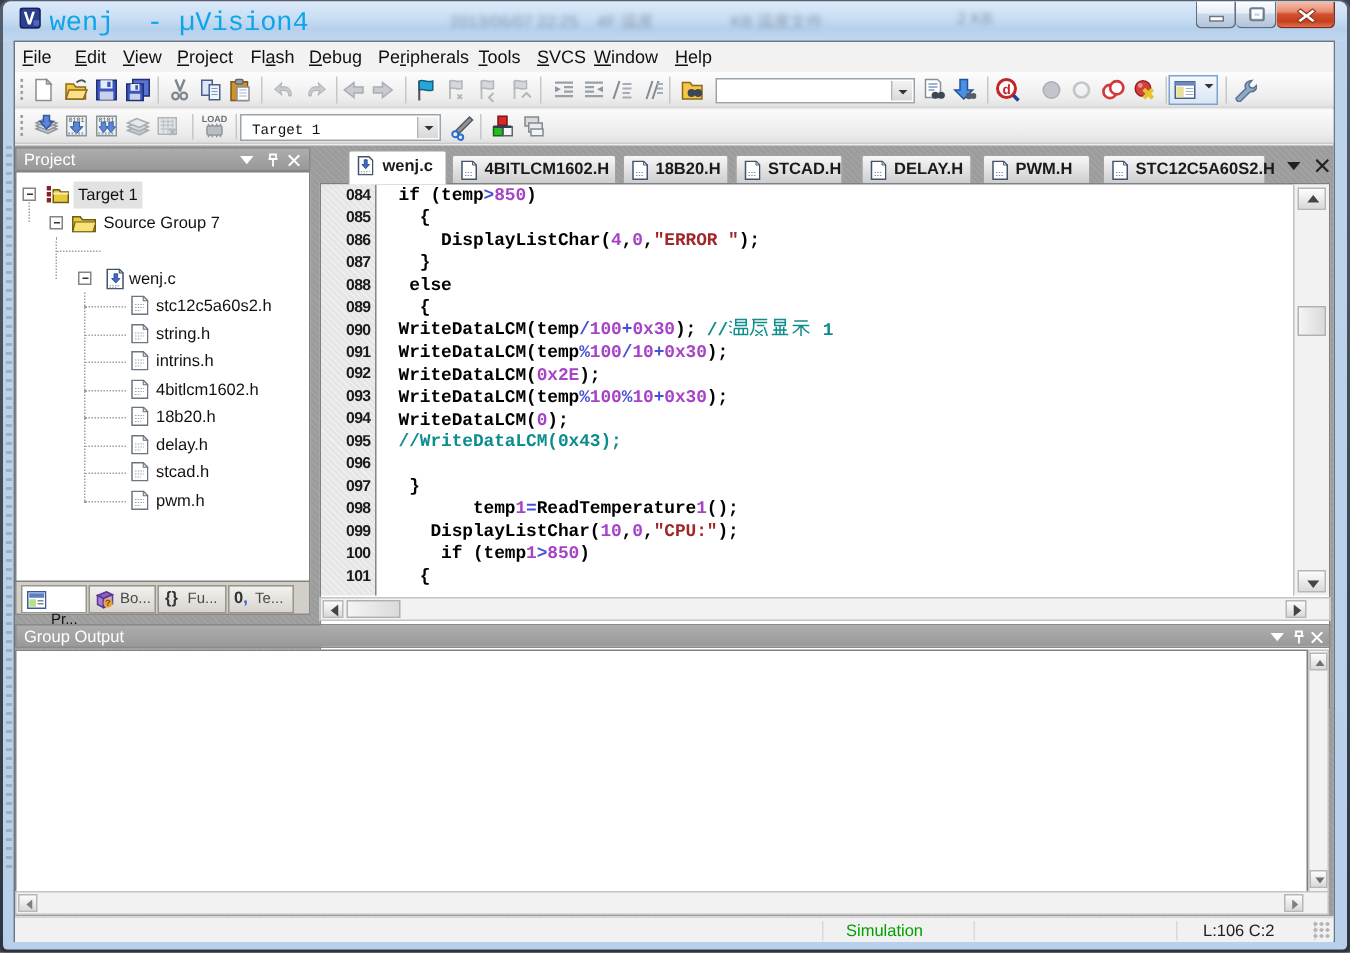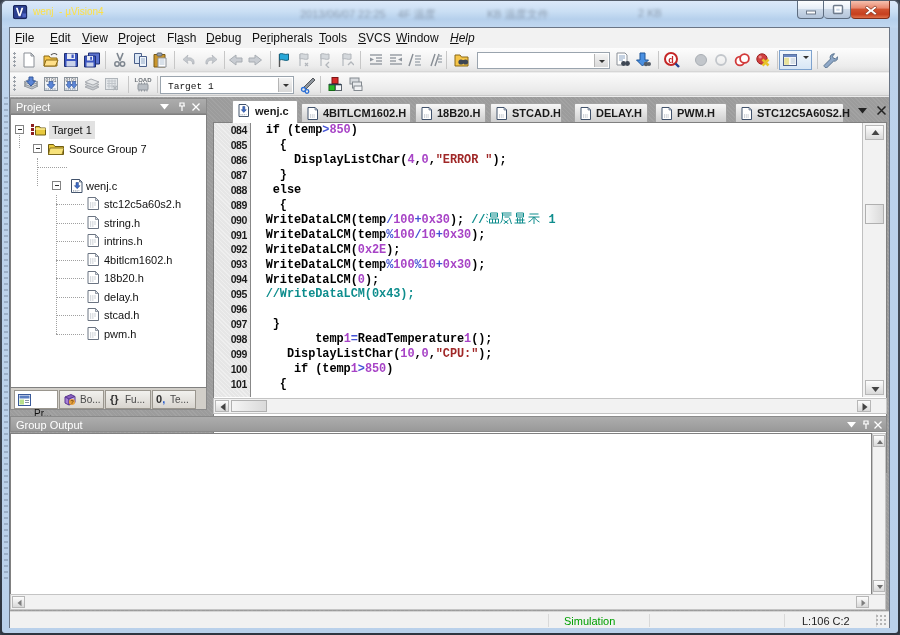--- a/index.html
+++ b/index.html
@@ -8,21 +8,21 @@
   .abs { position:absolute; }
   
   #frame-outer { left:0; top:0; width:900px; height:635px;
     background:linear-gradient(180deg,#555e6b,#2e3540); border-radius:6px 6px 4px 4px; }
   #frame-blue { left:2px; top:1px; width:896px; height:632px; border-radius:5px 5px 3px 3px;
     background:linear-gradient(180deg,#d9e7f7 0px,#c3d8ef 26px,#bdd3ec 27px,#b9d0ea 635px); }
   #titlebar { left:2px; top:1px; width:896px; height:26px; border-radius:5px 5px 0 0;
     background:linear-gradient(180deg,#dce9f9 0%,#cadff4 40%,#b6d0ec 70%,#c0d7f0 100%); }
   .smudge { filter:blur(1.6px); opacity:.8; color:#7e8da1; font-size:11px; white-space:nowrap; }
   #title-ico { left:13px; top:5px; width:15px; height:15px; }
-  #title-text { left:33px; top:6px; font-size:10px; color:#fde047; }
+  #title-text { left:33px; top:6px; font-size:18px; color:#0ea5e9;font-family:Liberation Mono, monospace; }
   
   .capbtn { top:1px; height:18px; border:1px solid #5e6d80; border-top:none;
     border-radius:0 0 4px 4px; }
   #btn-min { left:797px; width:27px; background:linear-gradient(180deg,#fdfeff 0%,#e7eef7 45%,#ccd9e8 50%,#b3c4d9 100%); }
   #btn-max { left:824px; width:27px; background:linear-gradient(180deg,#fdfeff 0%,#e7eef7 45%,#ccd9e8 50%,#b3c4d9 100%); border-left:none;}
   #btn-close { left:851px; width:39px; background:linear-gradient(180deg,#f5c0ae 0%,#e98a70 40%,#d0512f 50%,#c63f1e 78%,#e0714b 100%); border-color:#7e2c18; border-left:none;}
   
   #client { left:9px; top:27px; width:881px; height:601px; background:#ececec; border:1px solid #6a7585; }
   
   #menubar { left:10px; top:28px; width:879px; height:20px; background:#f2f2f2; }
@@ -113,21 +113,21 @@
   <span class="mitem" style="left:5px;"><u>F</u>ile</span>
   <span class="mitem" style="left:40px;"><u>E</u>dit</span>
   <span class="mitem" style="left:72px;"><u>V</u>iew</span>
   <span class="mitem" style="left:108px;"><u>P</u>roject</span>
   <span class="mitem" style="left:157px;">Fl<u>a</u>sh</span>
   <span class="mitem" style="left:196px;"><u>D</u>ebug</span>
   <span class="mitem" style="left:242px;">Pe<u>r</u>ipherals</span>
   <span class="mitem" style="left:309px;"><u>T</u>ools</span>
   <span class="mitem" style="left:348px;"><u>S</u>VCS</span>
   <span class="mitem" style="left:386px;"><u>W</u>indow</span>
-  <span class="mitem" style="left:440px;font-style:italic;"><u>H</u>elp</span>
+  <span class="mitem" style="left:440px;"><u>H</u>elp</span>
 </div>
 <div class="abs" id="tb1">
   <div class="grip" style="left:3px;top:4px;height:16px;"></div>
   <svg class="ticon" style="left:11px;top:4px;" viewBox="0 0 16 16">
       <path d="M3 1 h7 l3 3 v11 h-10 z" fill="#fff" stroke="#8a8f96"></path>
       <path d="M10 1 l3 3 h-3 z" fill="#dfe3e8" stroke="#8a8f96"></path>
     </svg>
   <svg class="ticon" style="left:33px;top:4px;" viewBox="0 0 16 16">
       <path d="M1 4 h5 l1.5 2 H14 v8 H1 z" fill="#f6c64a" stroke="#8a6914"></path>
       <path d="M3 8 h12 l-2.5 6 H1 z" fill="#ffe08a" stroke="#8a6914"></path>

